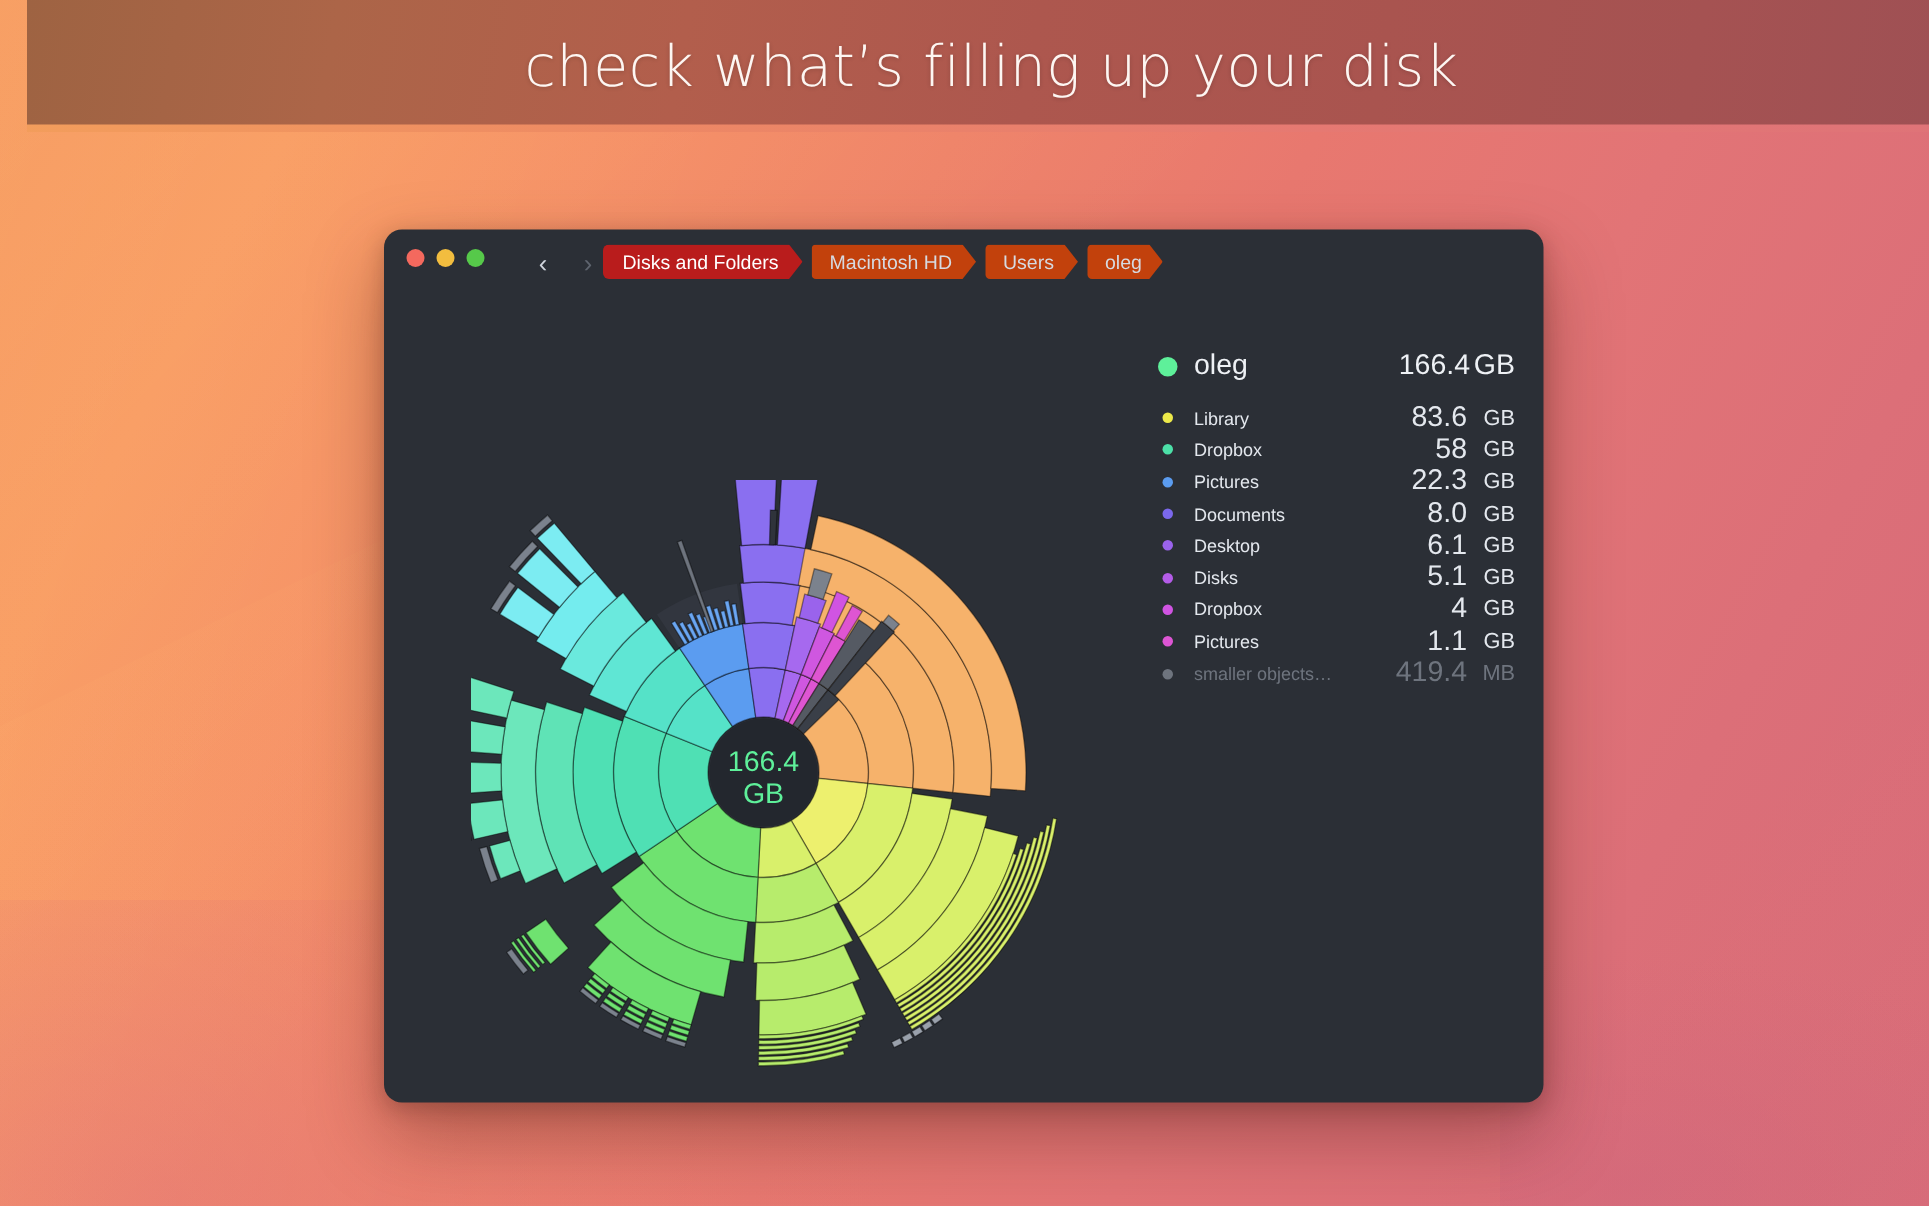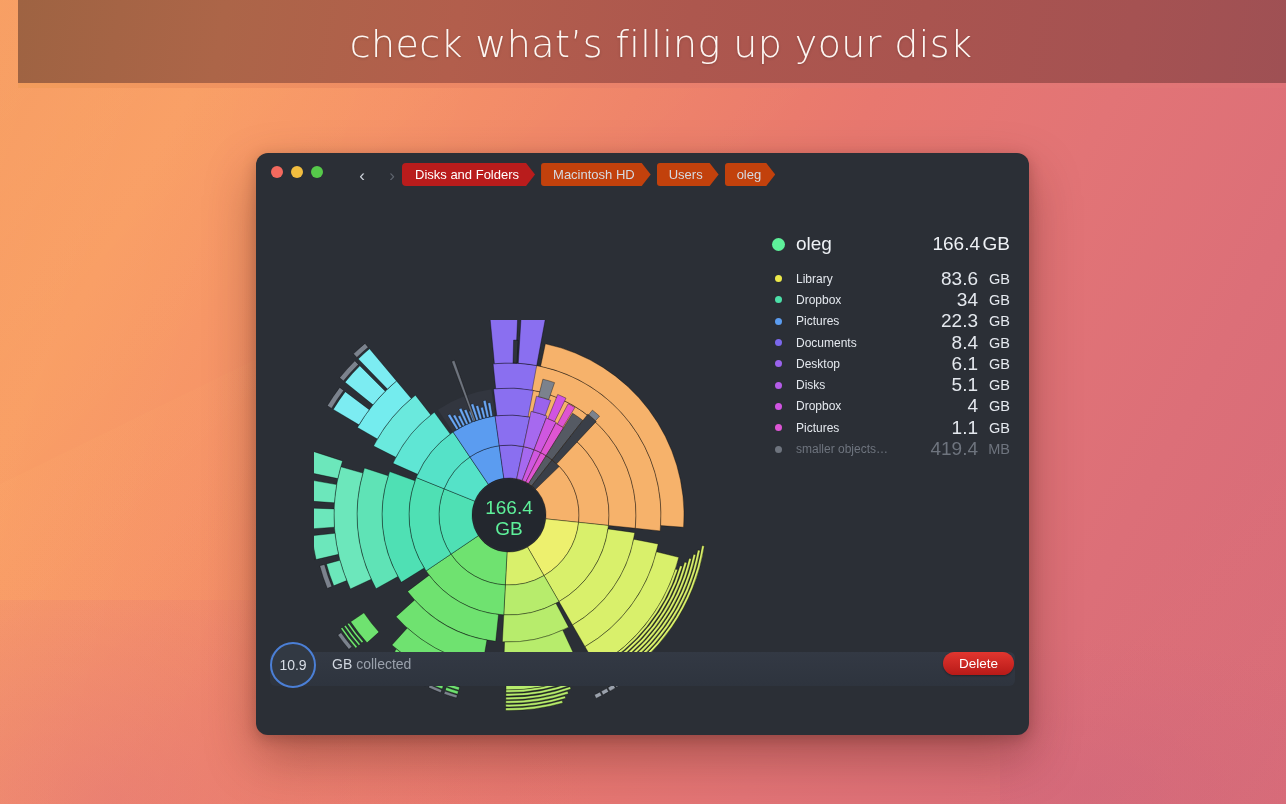--- a/index.html
+++ b/index.html
@@ -352,33 +352,33 @@
       <div id="legend-rows">
           <div class="legend-row">
             <div class="dot" style="background: rgb(236, 233, 74);"></div>
             <div class="name">Library</div>
             <div class="num">83.6</div>
             <div class="unit">GB</div>
           </div>
           <div class="legend-row">
             <div class="dot" style="background: rgb(76, 224, 168);"></div>
             <div class="name">Dropbox</div>
-            <div class="num">34</div>
+            <div class="num">58</div>
             <div class="unit">GB</div>
           </div>
           <div class="legend-row">
             <div class="dot" style="background: rgb(91, 156, 240);"></div>
             <div class="name">Pictures</div>
             <div class="num">22.3</div>
             <div class="unit">GB</div>
           </div>
           <div class="legend-row">
             <div class="dot" style="background: rgb(123, 104, 236);"></div>
             <div class="name">Documents</div>
-            <div class="num">8.4</div>
+            <div class="num">8.0</div>
             <div class="unit">GB</div>
           </div>
           <div class="legend-row">
             <div class="dot" style="background: rgb(154, 99, 236);"></div>
             <div class="name">Desktop</div>
             <div class="num">6.1</div>
             <div class="unit">GB</div>
           </div>
           <div class="legend-row">
             <div class="dot" style="background: rgb(180, 92, 232);"></div>
@@ -400,26 +400,15 @@
           </div>
           <div class="legend-row muted">
             <div class="dot" style="background: rgb(110, 116, 126);"></div>
             <div class="name">smaller objects…</div>
             <div class="num">419.4</div>
             <div class="unit">MB</div>
           </div>
         </div>
     </div>
 
-    <div id="bottombar">
-      <div id="track"></div>
-      <div id="progress-circle">
-        <span>10.9</span>
-      </div>
-      <div id="collected">
-        <span class="u">GB</span>
-        <span class="t">collected</span>
-      </div>
-      <div id="delete-btn">Delete</div>
-    </div>
 
   </div>
 </div>
 
 </body></html>

